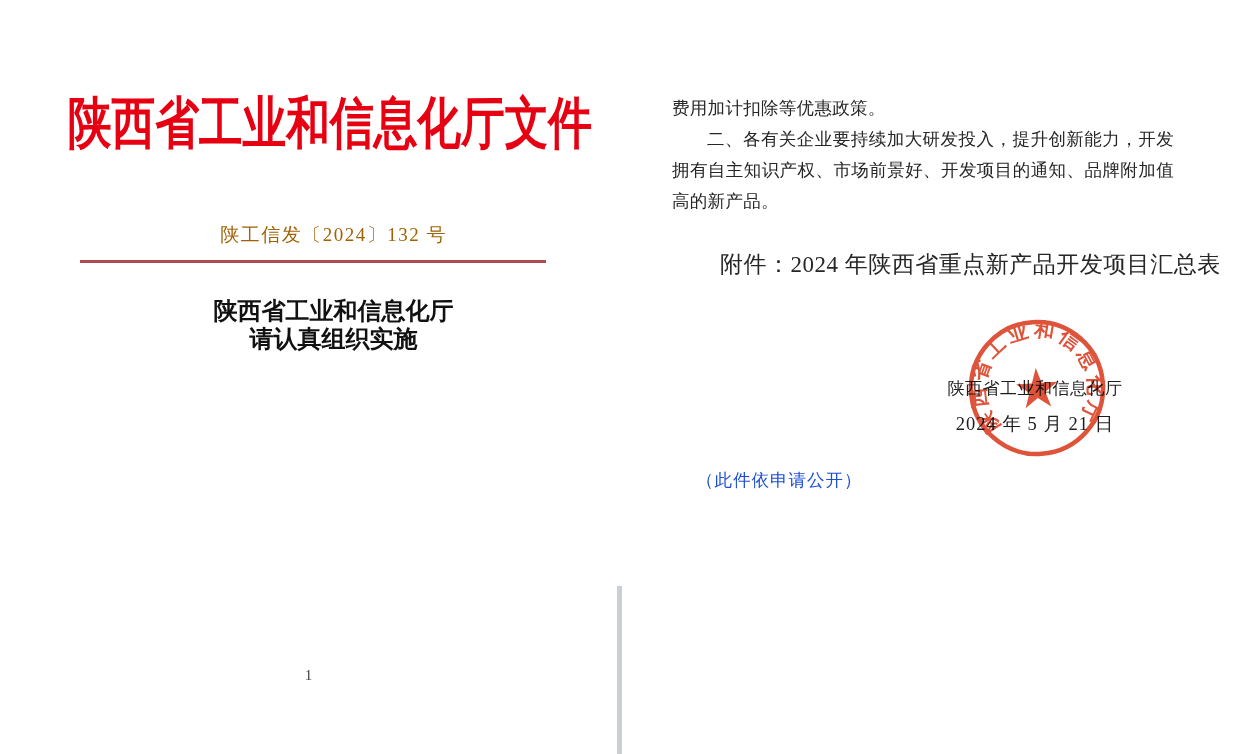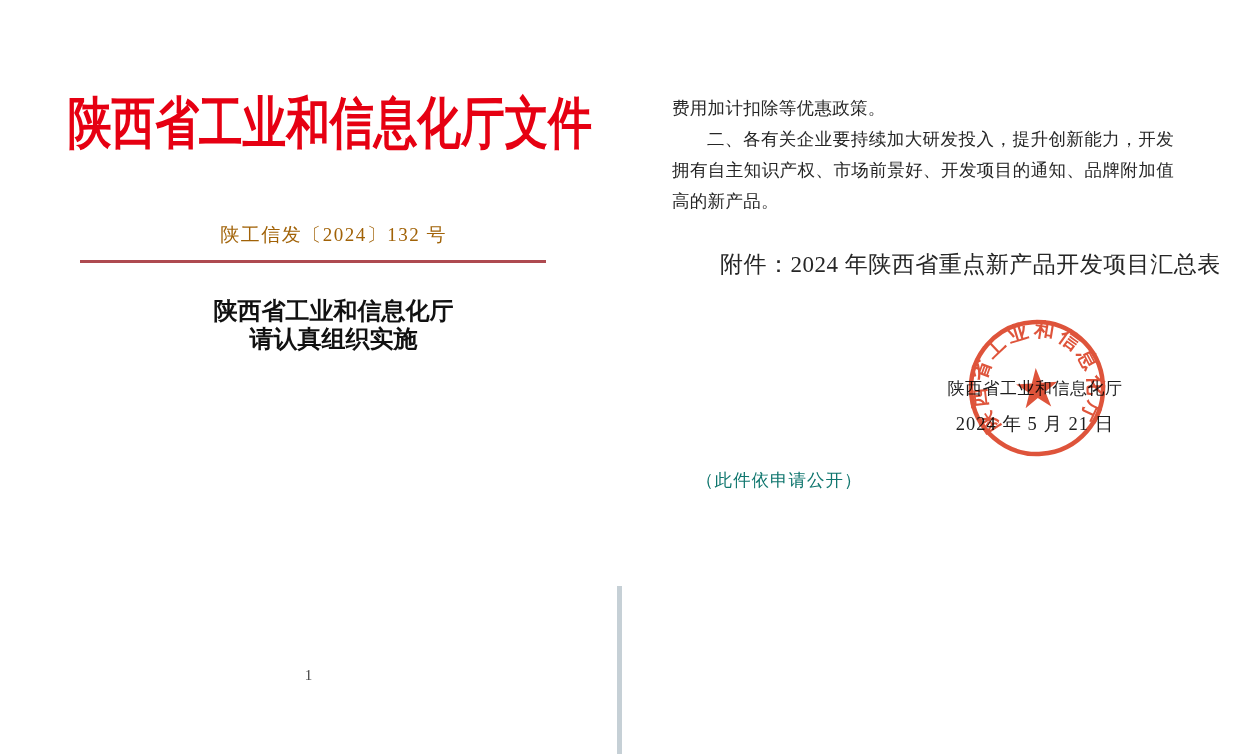--- a/index.html
+++ b/index.html
@@ -67,21 +67,21 @@
     text-align:center;font-size:17px;letter-spacing:0.5px;color:#1e1e1e;
     z-index:2;
   }
   .p2-date{
     position:absolute;top:411px;left:259px;width:360px;
     text-align:center;font-size:18.5px;letter-spacing:1px;color:#1e1e1e;
     z-index:2;
   }
   .p2-note{
     position:absolute;top:468px;left:100px;
-    font-size:17.5px;letter-spacing:1px;color:#0f766e;
+    font-size:17.5px;letter-spacing:1px;color:#1d4ed8;
   }
   .seal{
     position:absolute;left:354px;top:301px;width:174px;height:174px;
     z-index:3;mix-blend-mode:multiply;opacity:0.92;
     transform:rotate(-4deg);
   }
 </style>
 </head>
 <body>
 

